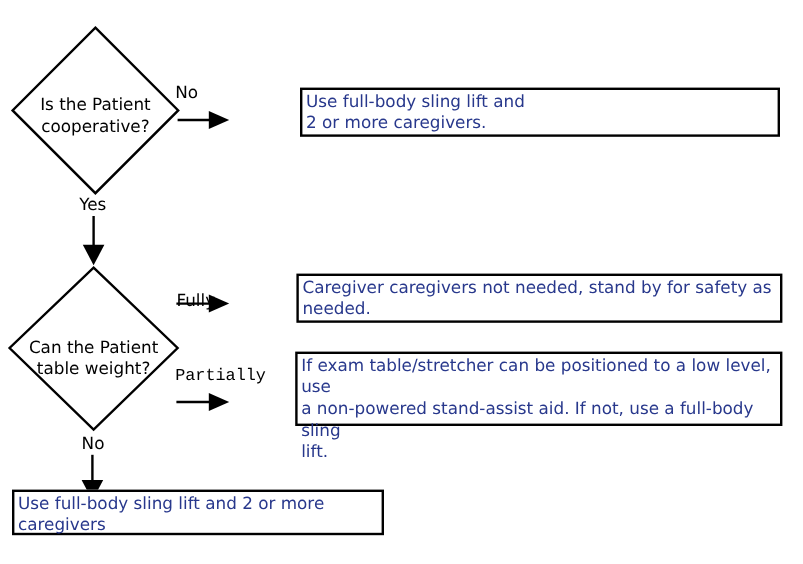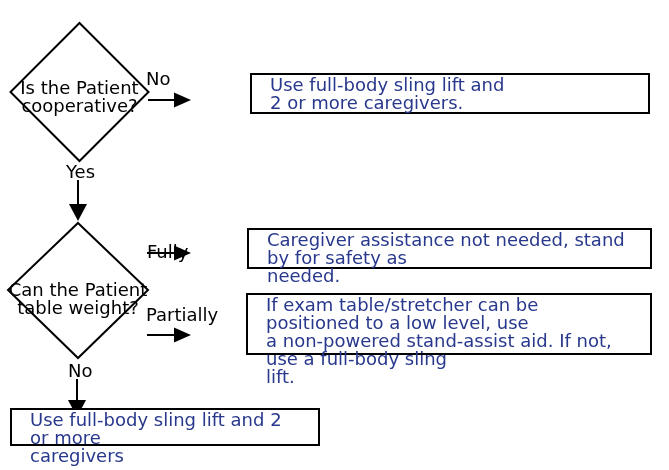--- a/index.html
+++ b/index.html
@@ -7,36 +7,36 @@
     --label-text:#000000;
     --line:#000000;
     --bg:#ffffff;
   }
   html,body{margin:0;padding:0;background:var(--bg);}
   .canvas{
     position:relative;
     width:669px;height:470px;
     background:var(--bg);
     font-family:"DejaVu Sans","Liberation Sans",sans-serif;
-    font-size:18px;
+    font-size:14px;
     color:var(--label-text);
     overflow:hidden;
   }
   .shapes{position:absolute;left:0;top:0;width:669px;height:470px;}
   .shapes polygon.diamond{fill:#ffffff;stroke:var(--line);stroke-width:2;}
   .shapes line{stroke:var(--line);stroke-width:2;}
   .shapes polygon.head{fill:var(--line);stroke:none;}
   .outcome-box{
     position:absolute;
     box-sizing:border-box;
     border:2px solid var(--line);
     background:#ffffff;
     color:var(--box-text);
     line-height:18px;
-    padding:1px 18px;
+    padding:1px 3px;
     white-space:pre-line;
   }
   .decision-label{
     position:absolute;
     text-align:center;
     line-height:18px;
     white-space:pre-line;
     color:var(--label-text);
   }
   .edge-label{
@@ -81,28 +81,28 @@
 
   <div class="decision-label" style="left:8px;top:281px;width:140px;">Can the Patient
 table weight?</div>
 
   <div class="edge-label" style="left:146px;top:71px;">No</div>
 
   <div class="edge-label" style="left:66px;top:164px;text-align:right;">Yes</div>
 
   <div class="edge-label" style="left:147px;top:244px;">Fully</div>
 
-  <div class="edge-label" style="left:146px;top:307px;">Partially</div>
+  <div class="edge-label" style="left:146px;top:307px;font-family:Liberation Mono, monospace;">Partially</div>
 
   <div class="edge-label" style="left:68px;top:363px;">No</div>
 
   <div class="outcome-box" style="left:250px;top:73px;width:400px;height:41px;">Use full-body sling lift and
 2 or more caregivers.</div>
 
-  <div class="outcome-box" style="left:247px;top:228px;width:405px;height:41px;">Caregiver assistance not needed, stand by for safety as
+  <div class="outcome-box" style="left:247px;top:228px;width:405px;height:41px;">Caregiver caregivers not needed, stand by for safety as
 needed.</div>
 
   <div class="outcome-box" style="left:246px;top:293px;width:406px;height:62px;">If exam table/stretcher can be positioned to a low level, use
 a non-powered stand-assist aid. If not, use a full-body sling
 lift.</div>
 
   <div class="outcome-box" style="left:10px;top:408px;width:310px;height:38px;">Use full-body sling lift and 2 or more
 caregivers</div>
 
 </div>

